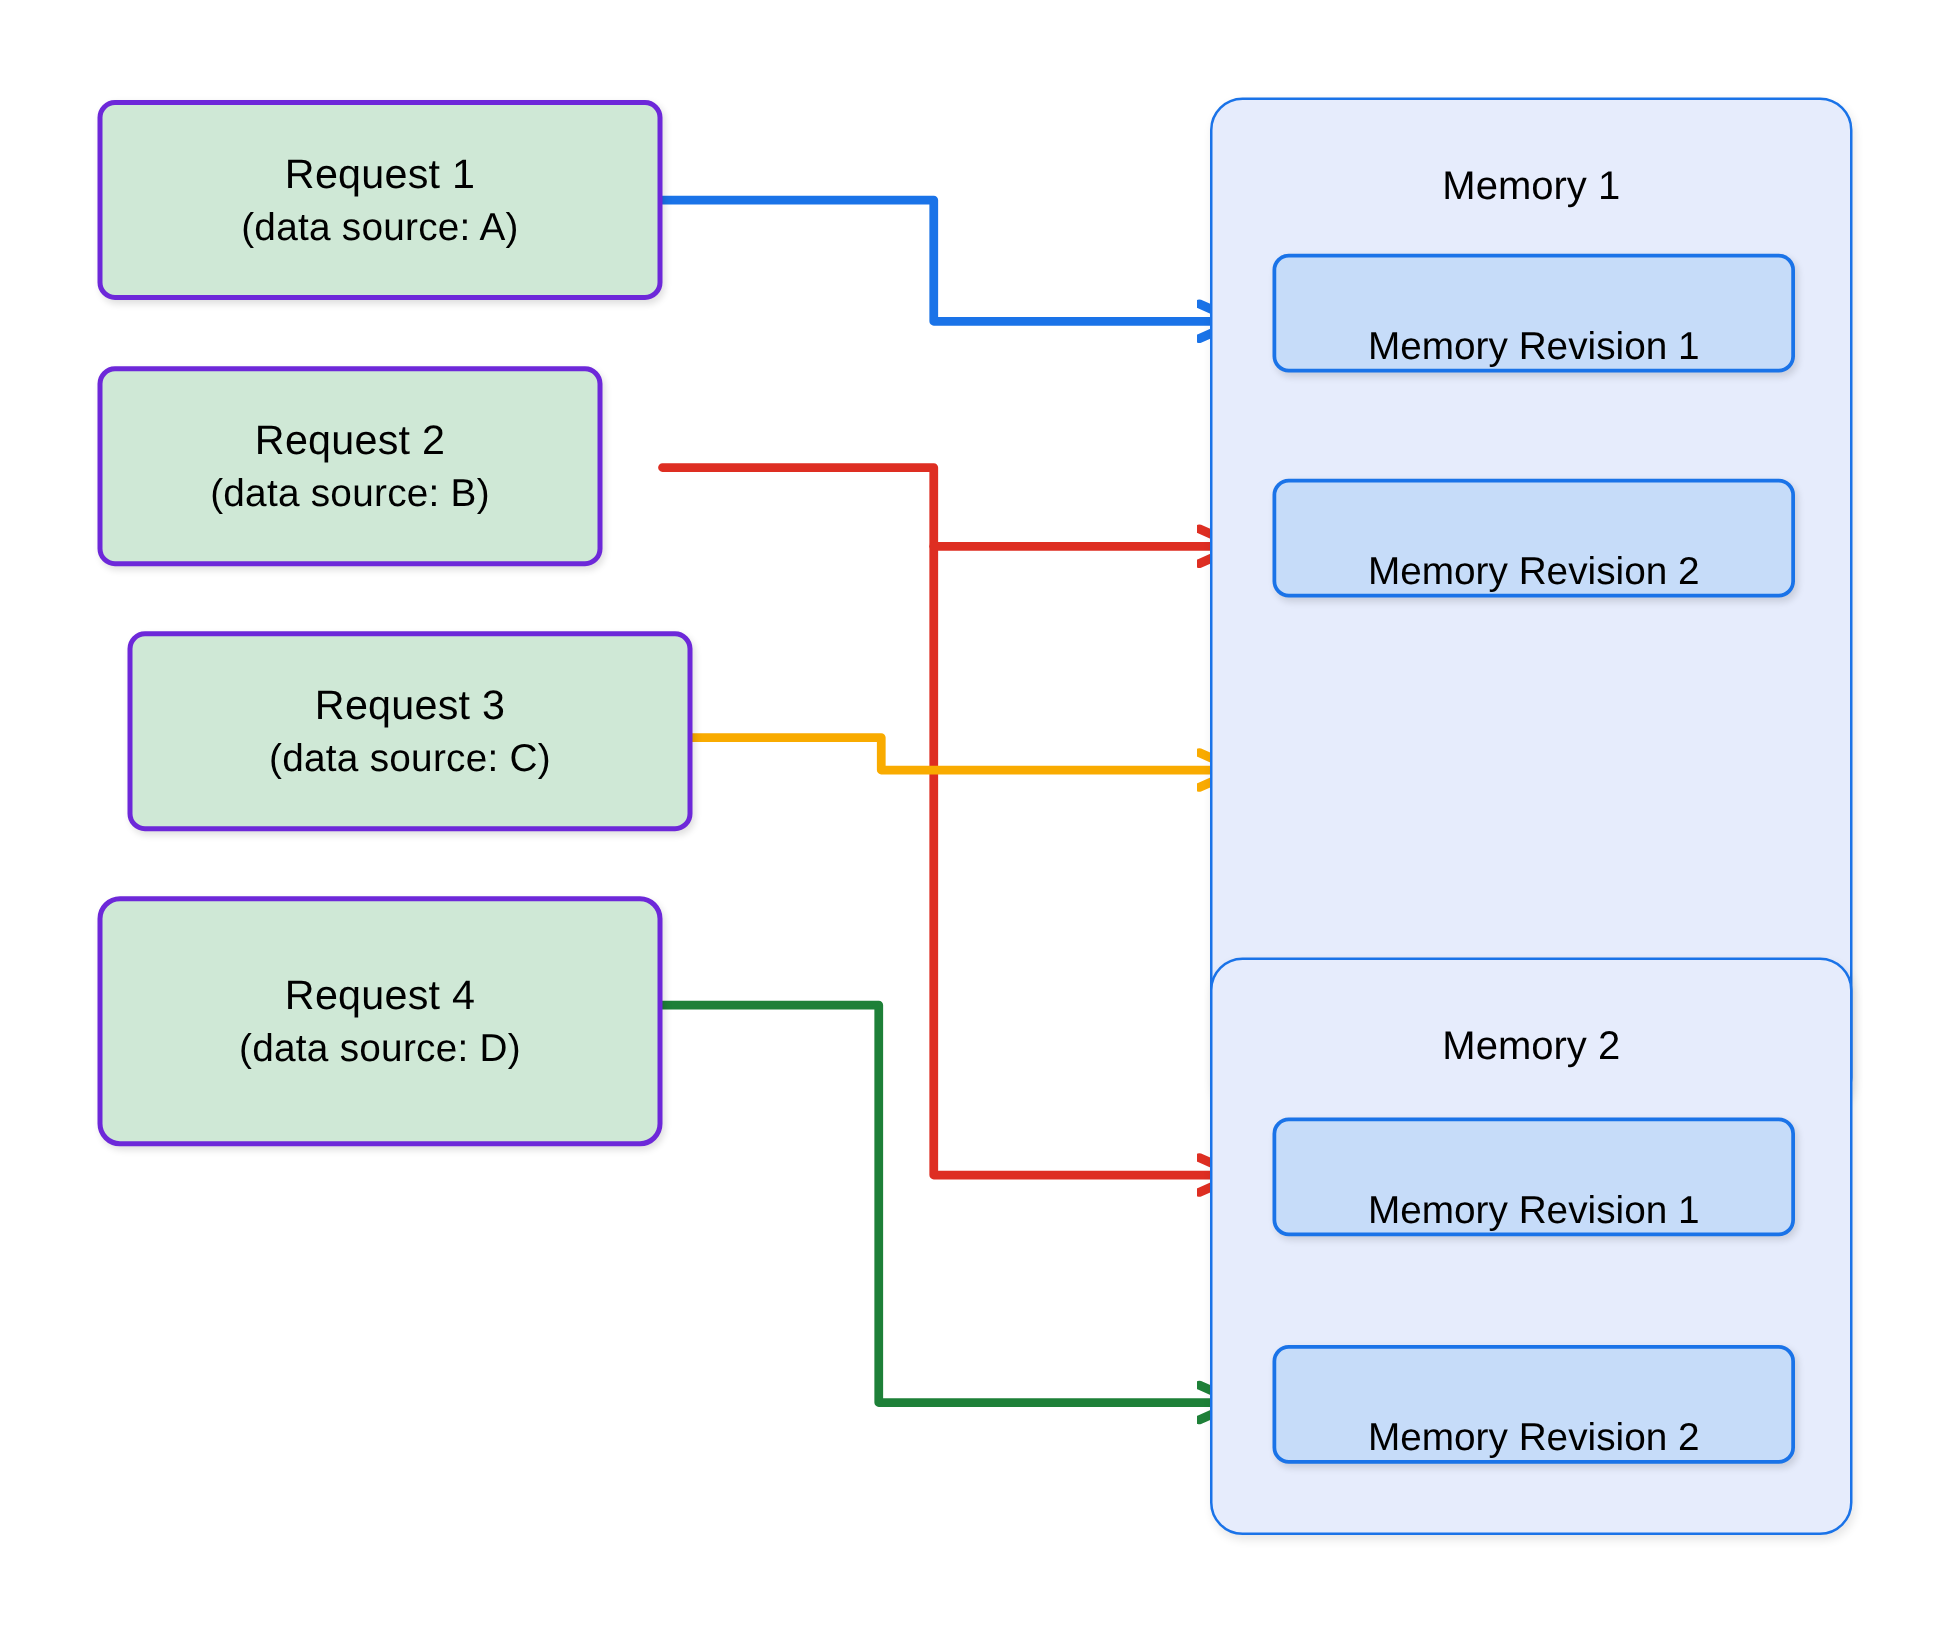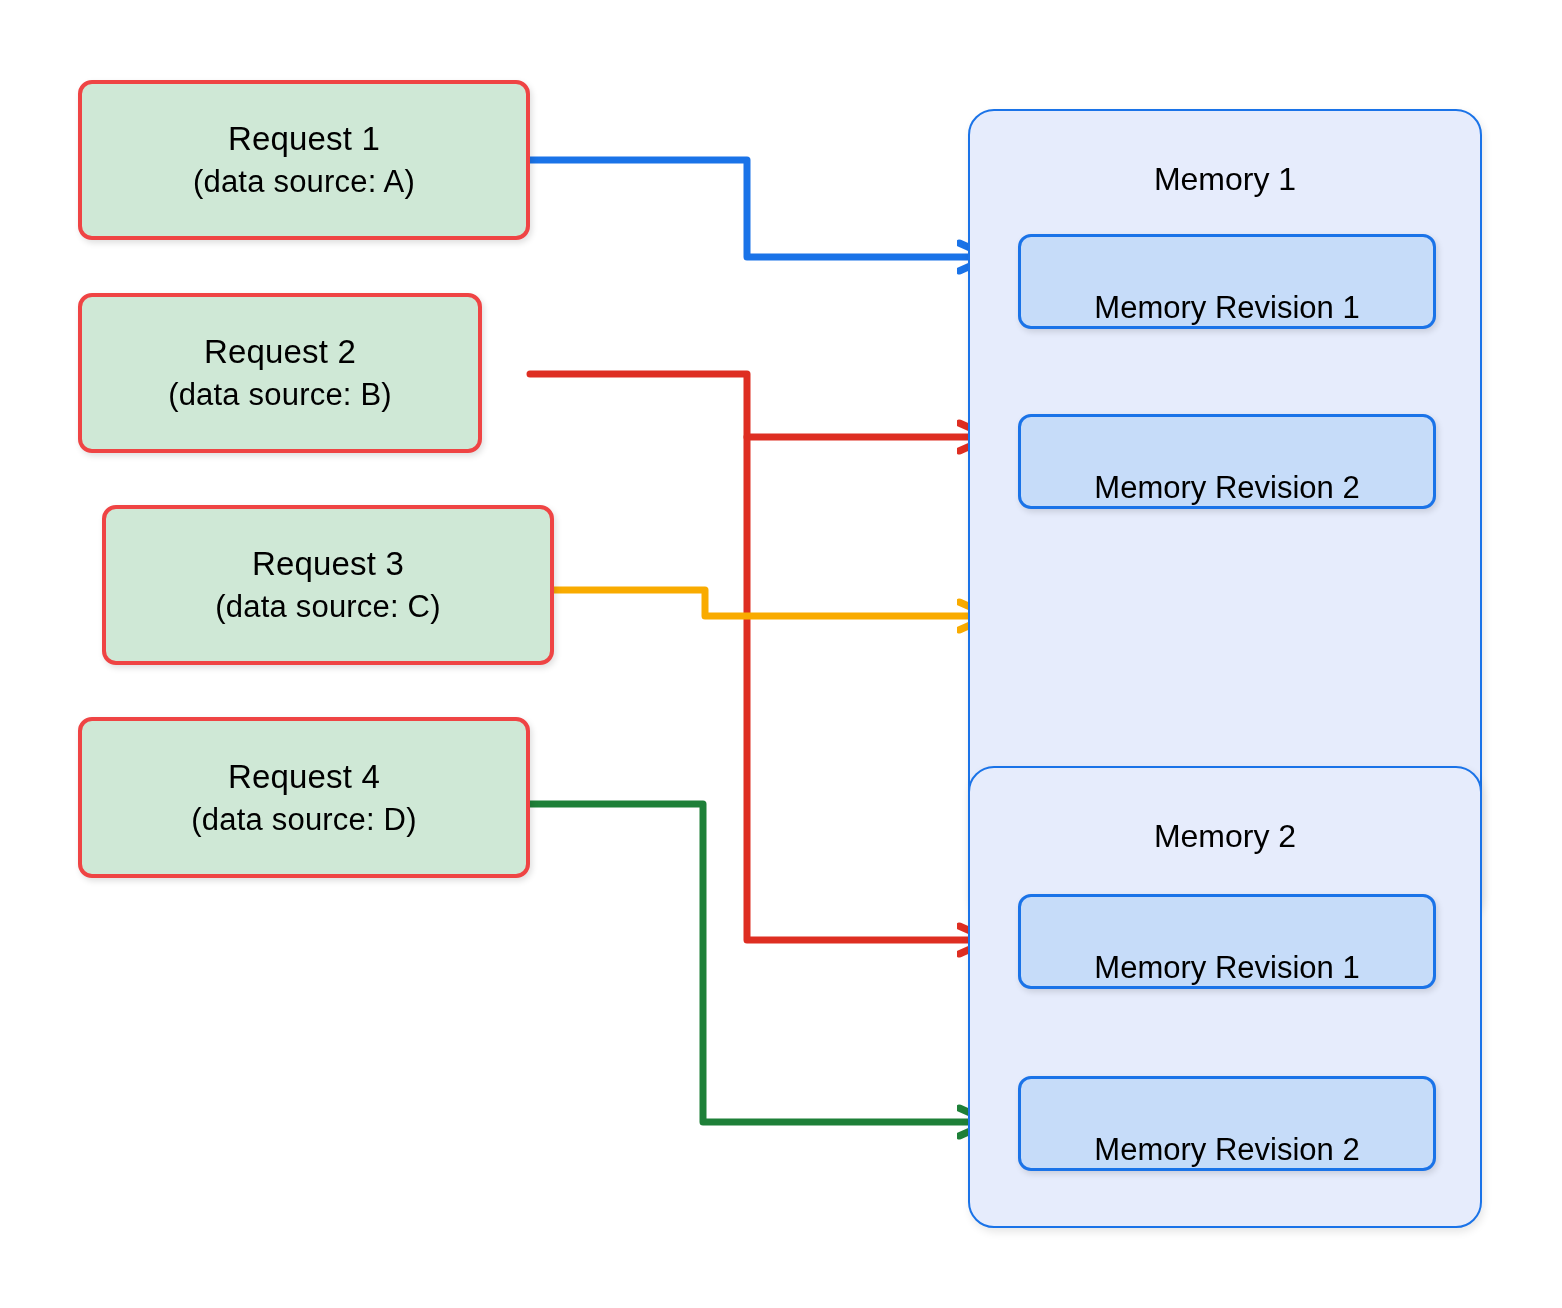--- a/index.html
+++ b/index.html
@@ -24,21 +24,21 @@
     width: 1562px;
     height: 1308px;
     pointer-events: none;
   }
 
   
   .request-box {
     position: absolute;
     box-sizing: border-box;
     background: #cfe8d6;
-    border: 4px solid #ef4444;
+    border: 4px solid #6d28d9;
     border-radius: 14px;
     box-shadow: 2px 3px 6px rgba(0,0,0,0.13);
     display: flex;
     flex-direction: column;
     align-items: center;
     justify-content: center;
     color: #000000;
   }
   .request-title {
     font-size: 33px;
@@ -130,26 +130,26 @@
   <div class="request-box" style="left:78px; top:293px; width:404px; height:160px;">
     <div class="request-title">Request 2</div>
     <div class="request-sub">(data source: B)</div>
   </div>
 
   <div class="request-box" style="left:78px; top:505px; width:452px; height:160px;margin-left:24px;">
     <div class="request-title">Request 3</div>
     <div class="request-sub">(data source: C)</div>
   </div>
 
-  <div class="request-box" style="left:78px; top:717px; width:452px; height:161px;">
+  <div class="request-box" style="left:78px; top:717px; width:452px; height:200px;border-radius:18px;">
     <div class="request-title">Request 4</div>
     <div class="request-sub">(data source: D)</div>
   </div>
 
-  <div class="memory-container" style="left:968px; top:78px; width:514px; height:810px;margin-top:31px;">
+  <div class="memory-container" style="left:968px; top:78px; width:514px; height:810px;">
     <div class="memory-title" style="top:48px;">Memory 1</div>
 
     <div class="revision-box" style="left:48px; top:123px; width:418px; height:95px;">
       <span>Memory Revision 1</span>
     </div>
 
     <div class="revision-box" style="left:48px; top:303px; width:418px; height:95px;">
       <span>Memory Revision 2</span>
     </div>
 

